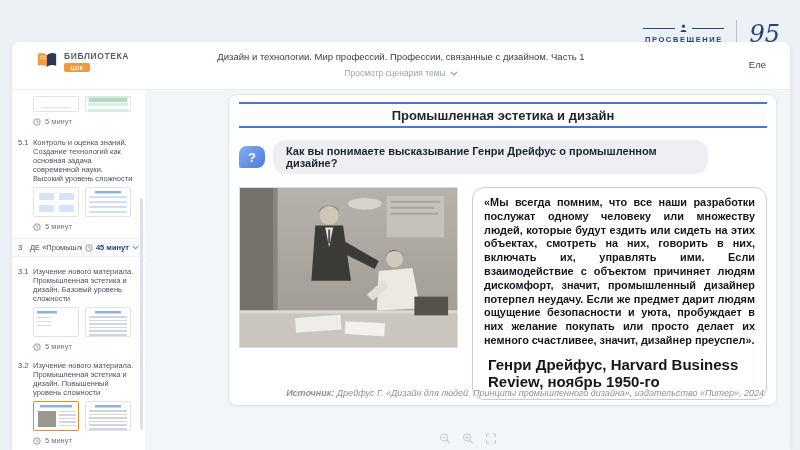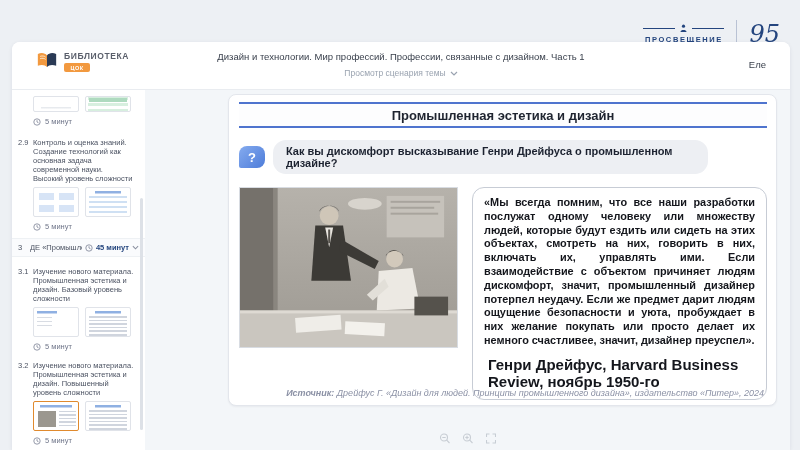--- a/index.html
+++ b/index.html
@@ -158,21 +158,21 @@
           <svg width="8" height="8" viewBox="0 0 8 8">
             <circle cx="4" cy="4" r="3.2" fill="none" stroke="#8a90a0" stroke-width=".9"></circle>
             <path d="M4 2.2 L4 4 L5.5 4.8" fill="none" stroke="#8a90a0" stroke-width=".9"></path>
           </svg>
           <span>5 минут</span>
         </div>
       </div>
 
       <div class="sb-item mt8">
         <div class="sb-row">
-          <span class="sb-num">2.9</span>
+          <span class="sb-num">5.1</span>
           <span class="sb-title">Контроль и оценка знаний. Создание технологий как основная задача современной науки. Высокий уровень сложности</span>
         </div>
         <div class="sb-thumbs">
           <div class="thumb t-diagram"></div>
           <div class="thumb t-doc"></div>
         </div>
         <div class="sb-dur">
           <svg width="8" height="8" viewBox="0 0 8 8">
             <circle cx="4" cy="4" r="3.2" fill="none" stroke="#8a90a0" stroke-width=".9"></circle>
             <path d="M4 2.2 L4 4 L5.5 4.8" fill="none" stroke="#8a90a0" stroke-width=".9"></path>
@@ -242,21 +242,21 @@
 
     <div class="canvas">
       <div class="slide-card">
 
         <div class="slide-banner">
           <span class="slide-title">Промышленная эстетика и дизайн</span>
         </div>
 
         <div class="q-row">
           <div class="q-icon">?</div>
-          <div class="q-bar">Как вы дискомфорт высказывание Генри Дрейфуса о промышленном дизайне?</div>
+          <div class="q-bar">Как вы понимаете высказывание Генри Дрейфус о промышленном дизайне?</div>
         </div>
 
         <div class="content-row">
           <svg class="photo" viewBox="0 0 219 161" preserveAspectRatio="none">
             <defs>
               <linearGradient id="gbg" x1="0" y1="0" x2="0" y2="1">
                 <stop offset="0" stop-color="#b6b2ab"></stop>
                   <stop offset="1" stop-color="#9d9992"></stop>
               </linearGradient>
             </defs>

